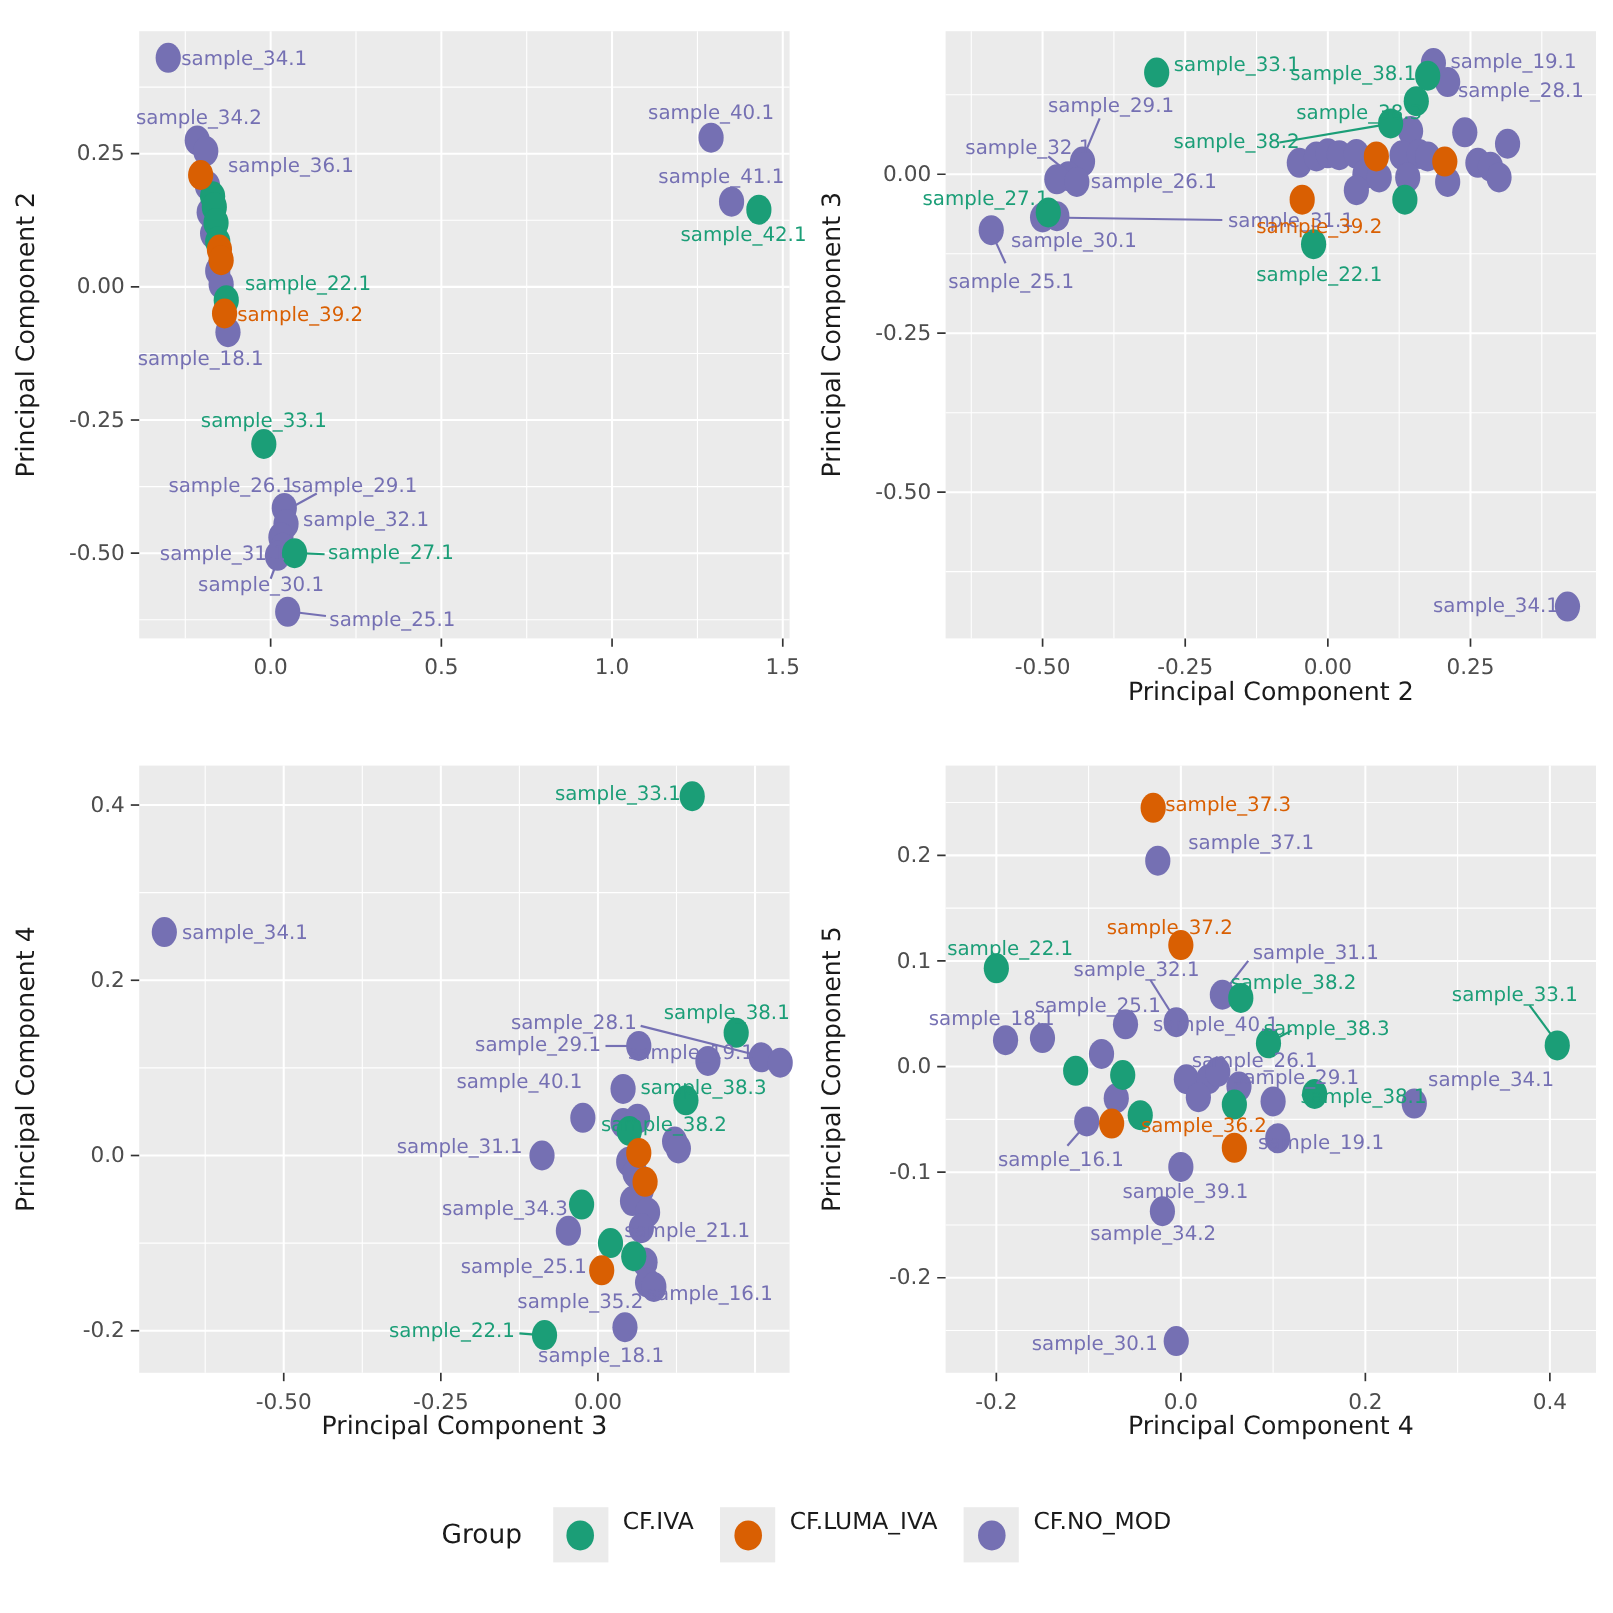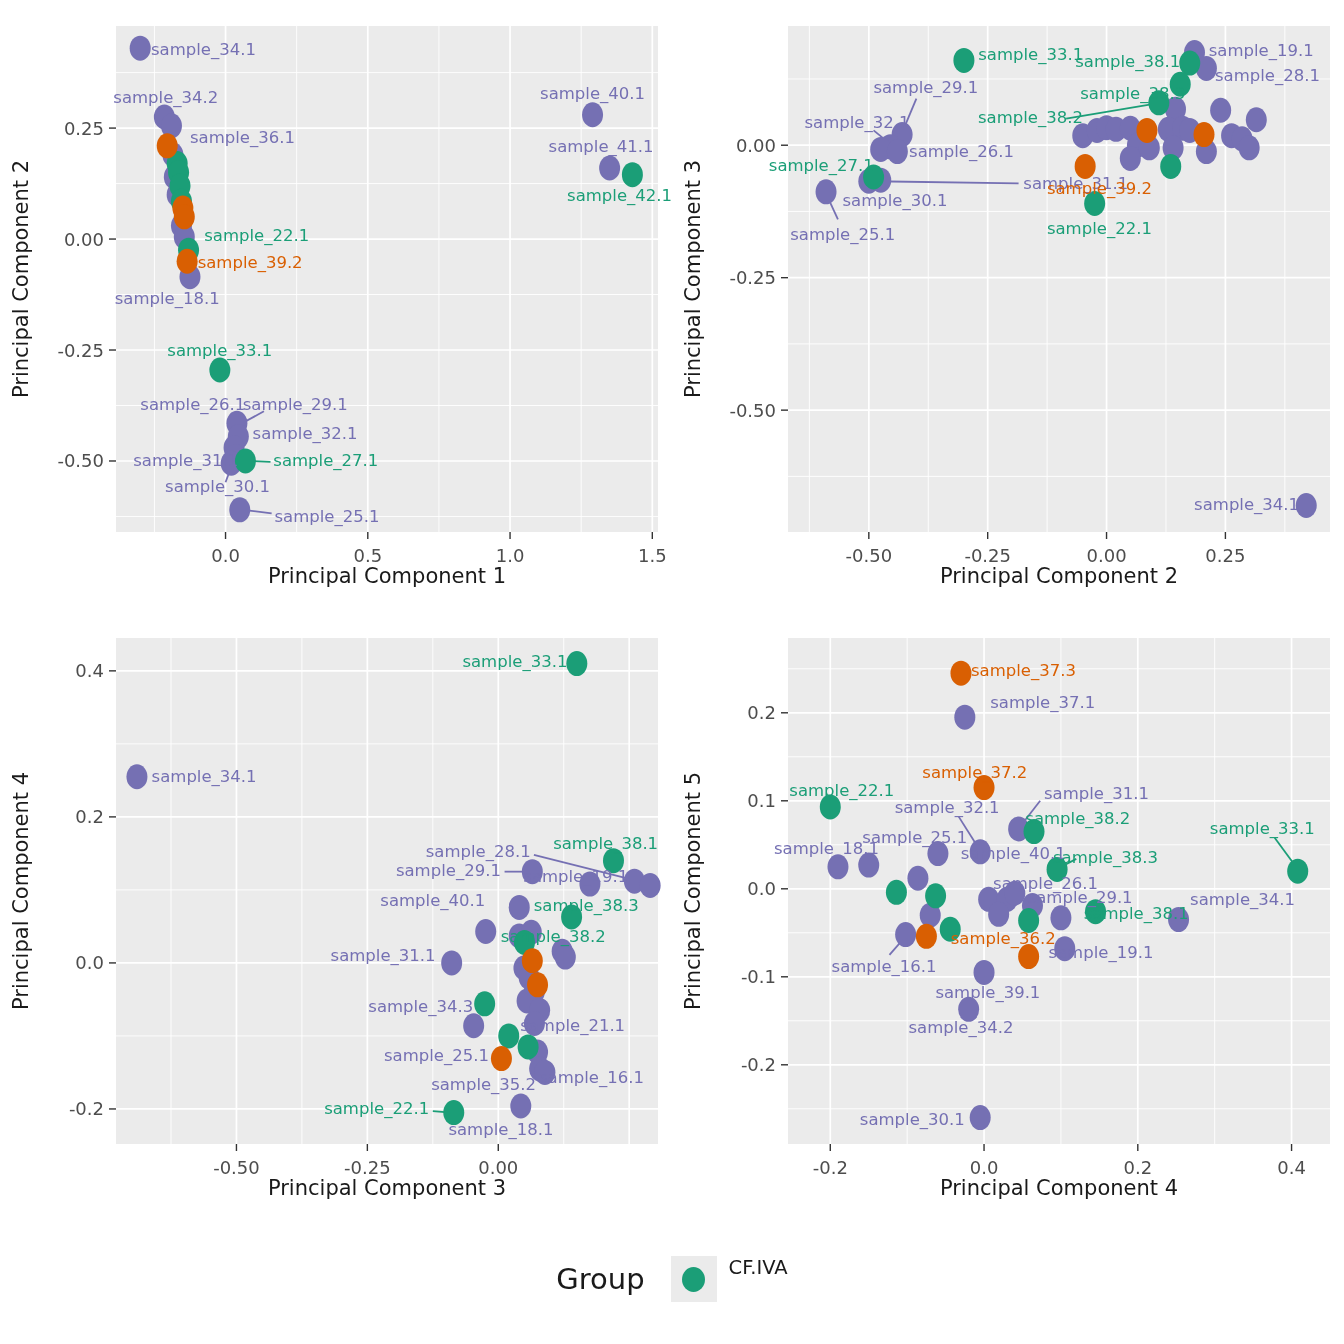--- a/index.html
+++ b/index.html
@@ -8,21 +8,21 @@
   .grid{display:grid;grid-template-columns:672px 672px;grid-template-rows:612px 612px;padding-top:6px;}
   .cell{position:relative;width:672px;height:612px;}
   .cell svg{position:absolute;left:0;top:0;}
   .xlab{position:absolute;left:116px;width:542px;top:558px;text-align:center;
         font-size:21px;color:#1a1a1a;}
   .ylab{position:absolute;left:6px;top:20px;height:506px;width:30px;
         writing-mode:vertical-rl;transform:rotate(180deg);
         display:flex;align-items:center;justify-content:center;
         font-size:21px;color:#1a1a1a;}
   .legend{display:flex;align-items:center;justify-content:center;gap:22px;margin-top:26px;}
-  .legend-title{font-size:29px;color:#1a1a1a;margin-right:4px;}
+  .legend-title{font-size:22px;color:#1a1a1a;margin-right:4px;}
   .legend-item{display:flex;align-items:flex-start;gap:12px;}
   .key-box{width:46px;height:46px;background:#ebebeb;display:flex;align-items:center;justify-content:center;}
   .legend-dot{width:23px;height:25px;border-radius:50%;}
   .legend-label{font-size:19.5px;color:#1a1a1a;}
 </style>
 </head>
 <body>
 
 <div class="figure">
   <div class="grid">
@@ -108,21 +108,20 @@
           <text x="252.56692913385825" y="427.019298245614" text-anchor="start" dominant-baseline="central" fill="#7570b3" font-size="16.5px">sample_32.1</text>
           <text x="185.70603674540683" y="454.98245614035085" text-anchor="middle" dominant-baseline="central" fill="#7570b3" font-size="16.5px">sample_31.1</text>
           <text x="273.33648293963256" y="454.0947368421052" text-anchor="start" dominant-baseline="central" fill="#1b9e77" font-size="16.5px">sample_27.1</text>
           <text x="217.5716535433071" y="480.72631578947363" text-anchor="middle" dominant-baseline="central" fill="#7570b3" font-size="16.5px">sample_30.1</text>
           <text x="274.47454068241467" y="510.4649122807017" text-anchor="start" dominant-baseline="central" fill="#7570b3" font-size="16.5px">sample_25.1</text>
           <text x="592.5616797900263" y="87.46666666666665" text-anchor="middle" dominant-baseline="central" fill="#7570b3" font-size="16.5px">sample_40.1</text>
           <text x="601.0971128608924" y="140.72982456140352" text-anchor="middle" dominant-baseline="central" fill="#7570b3" font-size="16.5px">sample_41.1</text>
           <text x="619.5905511811025" y="189.55438596491229" text-anchor="middle" dominant-baseline="central" fill="#1b9e77" font-size="16.5px">sample_42.1</text>
         </svg>
       <div class="ylab">Principal Component 2</div>
-      <div class="xlab">Principal Component 1</div>
     </div>
     <div class="cell">
       <svg id="plot-1" width="672" height="612">
           <rect x="116" y="20" width="542" height="506" fill="#ebebeb"></rect>
           <line x1="137.3947368421053" x2="137.3947368421053" y1="20" y2="526" stroke="#ffffff" stroke-width="0.9"></line>
           <line x1="256.25438596491233" x2="256.25438596491233" y1="20" y2="526" stroke="#ffffff" stroke-width="0.9"></line>
           <line x1="375.1140350877193" x2="375.1140350877193" y1="20" y2="526" stroke="#ffffff" stroke-width="0.9"></line>
           <line x1="493.9736842105263" x2="493.9736842105263" y1="20" y2="526" stroke="#ffffff" stroke-width="0.9"></line>
           <line x1="612.8333333333333" x2="612.8333333333333" y1="20" y2="526" stroke="#ffffff" stroke-width="0.9"></line>
           <line x1="116" x2="658" y1="72.98429319371729" y2="72.98429319371729" stroke="#ffffff" stroke-width="0.9"></line>
@@ -410,14 +409,26 @@
   </div>
 
   <div class="legend">
     <span class="legend-title">Group</span>
     <span class="legend-item">
       <span class="key-box">
           <span class="legend-dot" style="background: rgb(27, 158, 119);"></span>
         </span>
       <span class="legend-label">CF.IVA</span>
     </span>
+    <span class="legend-item">
+      <span class="key-box">
+          <span class="legend-dot" style="background: rgb(217, 95, 2);"></span>
+        </span>
+      <span class="legend-label">CF.LUMA_IVA</span>
+    </span>
+    <span class="legend-item">
+      <span class="key-box">
+          <span class="legend-dot" style="background: rgb(117, 112, 179);"></span>
+        </span>
+      <span class="legend-label">CF.NO_MOD</span>
+    </span>
   </div>
 </div>
 
 </body></html>

